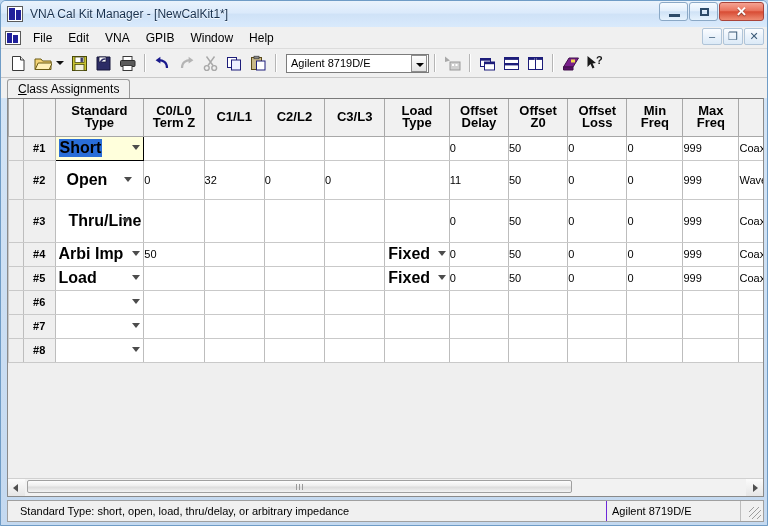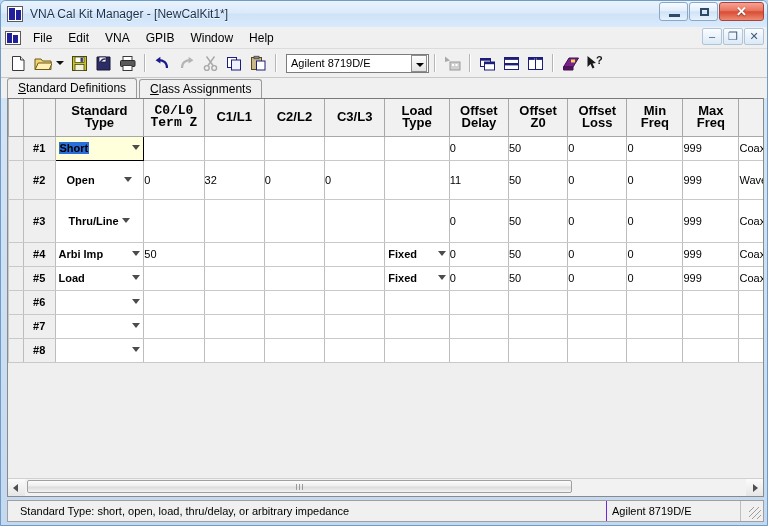--- a/index.html
+++ b/index.html
@@ -309,21 +309,21 @@
     font-weight: bold;
     font-size: 13px;
     color: #000;
     text-align: center;
     line-height: 12px;
     padding: 1px 2px;
   }
   th.corner-a { width: 14px; }
   th.corner-b { width: 30px; }
   .col-type   { width: 84px; }
-  .col-c0     { width: 57px; font-family: Liberation Mono, monospace; }
+  .col-c0     { width: 57px; }
   .col-c1     { width: 57px; }
   .col-c2     { width: 57px; margin-left: 8px; }
   .col-c3     { width: 57px; }
   .col-loadtype { width: 61px; }
   .col-delay  { width: 56px; }
   .col-z0     { width: 56px; }
   .col-loss   { width: 56px; }
   .col-minf   { width: 53px; }
   .col-maxf   { width: 53px; }
   .col-media  { width: 60px; }
@@ -352,21 +352,21 @@
 
   
   .cell-combo {
     position: relative;
     height: 22px;
     display: flex;
     align-items: center;
     padding-left: 3px;
   }
   .cell-combo .label {
-    font-size: 11px;
+    font-size: 16px;
     color: #000;
     font-weight: bold;
   }
   .cell-combo .arrow {
     position: absolute;
     right: 3px; top: 8px;
     border-left: 4px solid transparent;
     border-right: 4px solid transparent;
     border-top: 5px solid #4c4c4c;
   }
@@ -650,21 +650,20 @@
 
     <div class="tb-btn">
       <svg class="ic" width="18" height="17" viewBox="0 0 18 17">
         <path d="M1.5 1 L1.5 12 L4.5 9 L6.5 13.5 L8.5 12.5 L6.5 8.5 L10 8 Z" fill="#1a1a1a"></path>
         <text x="10" y="9" font-family="Liberation Sans, sans-serif" font-size="11" font-weight="bold" fill="#1a1a1a">?</text>
       </svg>
     </div>
   </div>
 
   <div id="tabs">
-    <div class="tab active"><u>S</u>tandard Definitions</div>
     <div class="tab"><u>C</u>lass Assignments</div>
   </div>
 
   <div id="grid-outer">
     <div id="grid-scroll">
       <table id="cal-grid">
         <thead>
           <tr>
             <th class="corner-a"></th>
             <th class="corner-b"></th>

